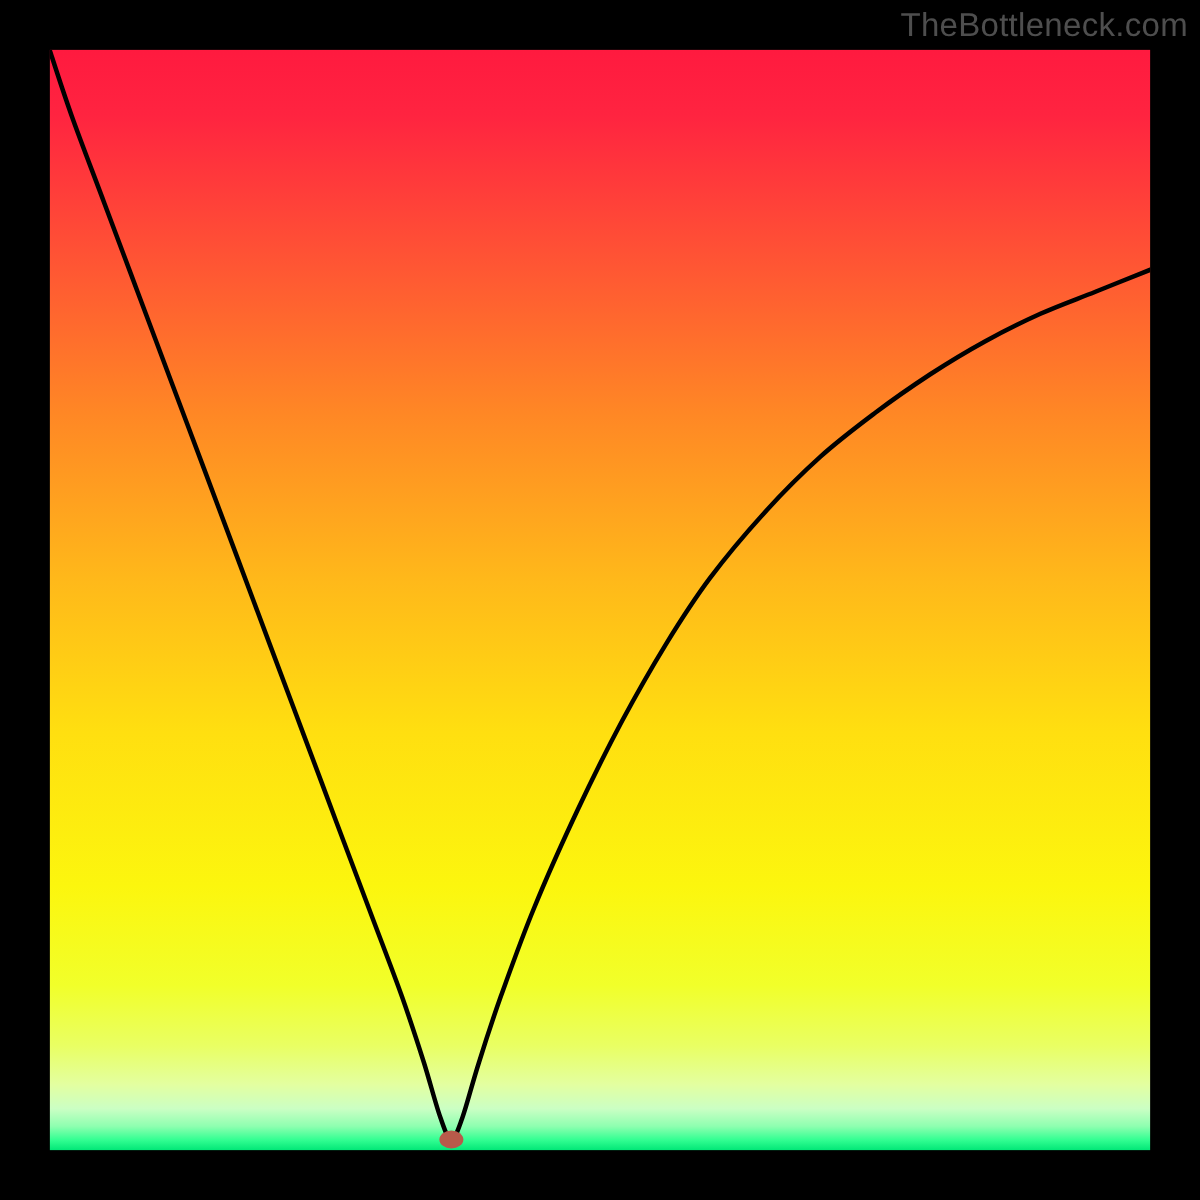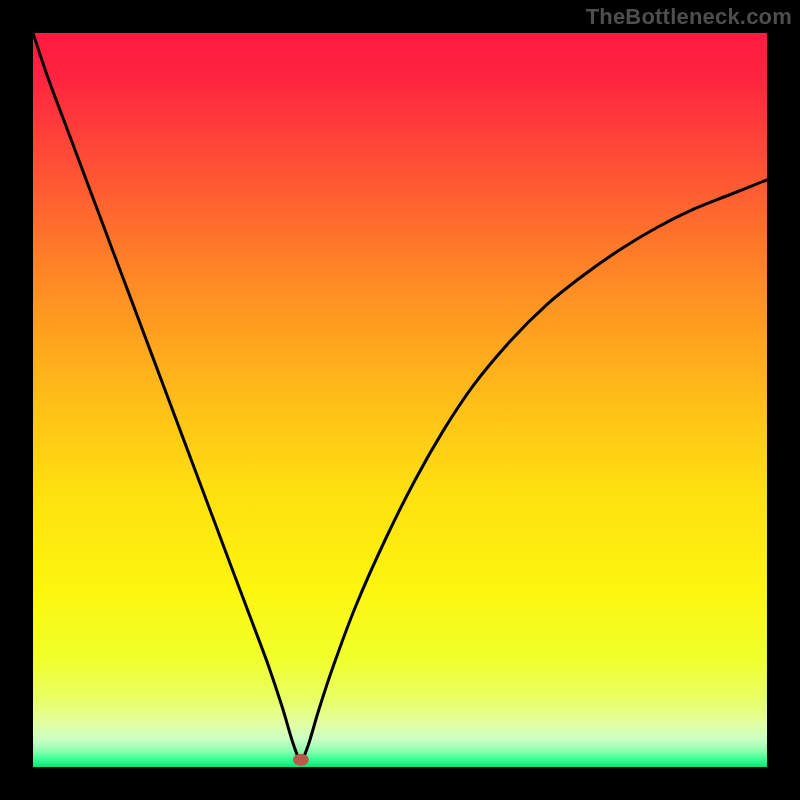--- a/index.html
+++ b/index.html
@@ -33,21 +33,21 @@
     top: 0;
     width: 100%;
     height: 100%;
   }
   .watermark {
     position: absolute;
     top: 4px;
     right: 8px;
     color: #4e4e4e;
     font-size: 22px;
-    font-weight: 700;
+    font-weight: 400;
     letter-spacing: 0.2px;
     user-select: none;
   }
   svg {
     position: absolute;
     left: 0;
     top: 0;
     width: 100%;
     height: 100%;
   }

